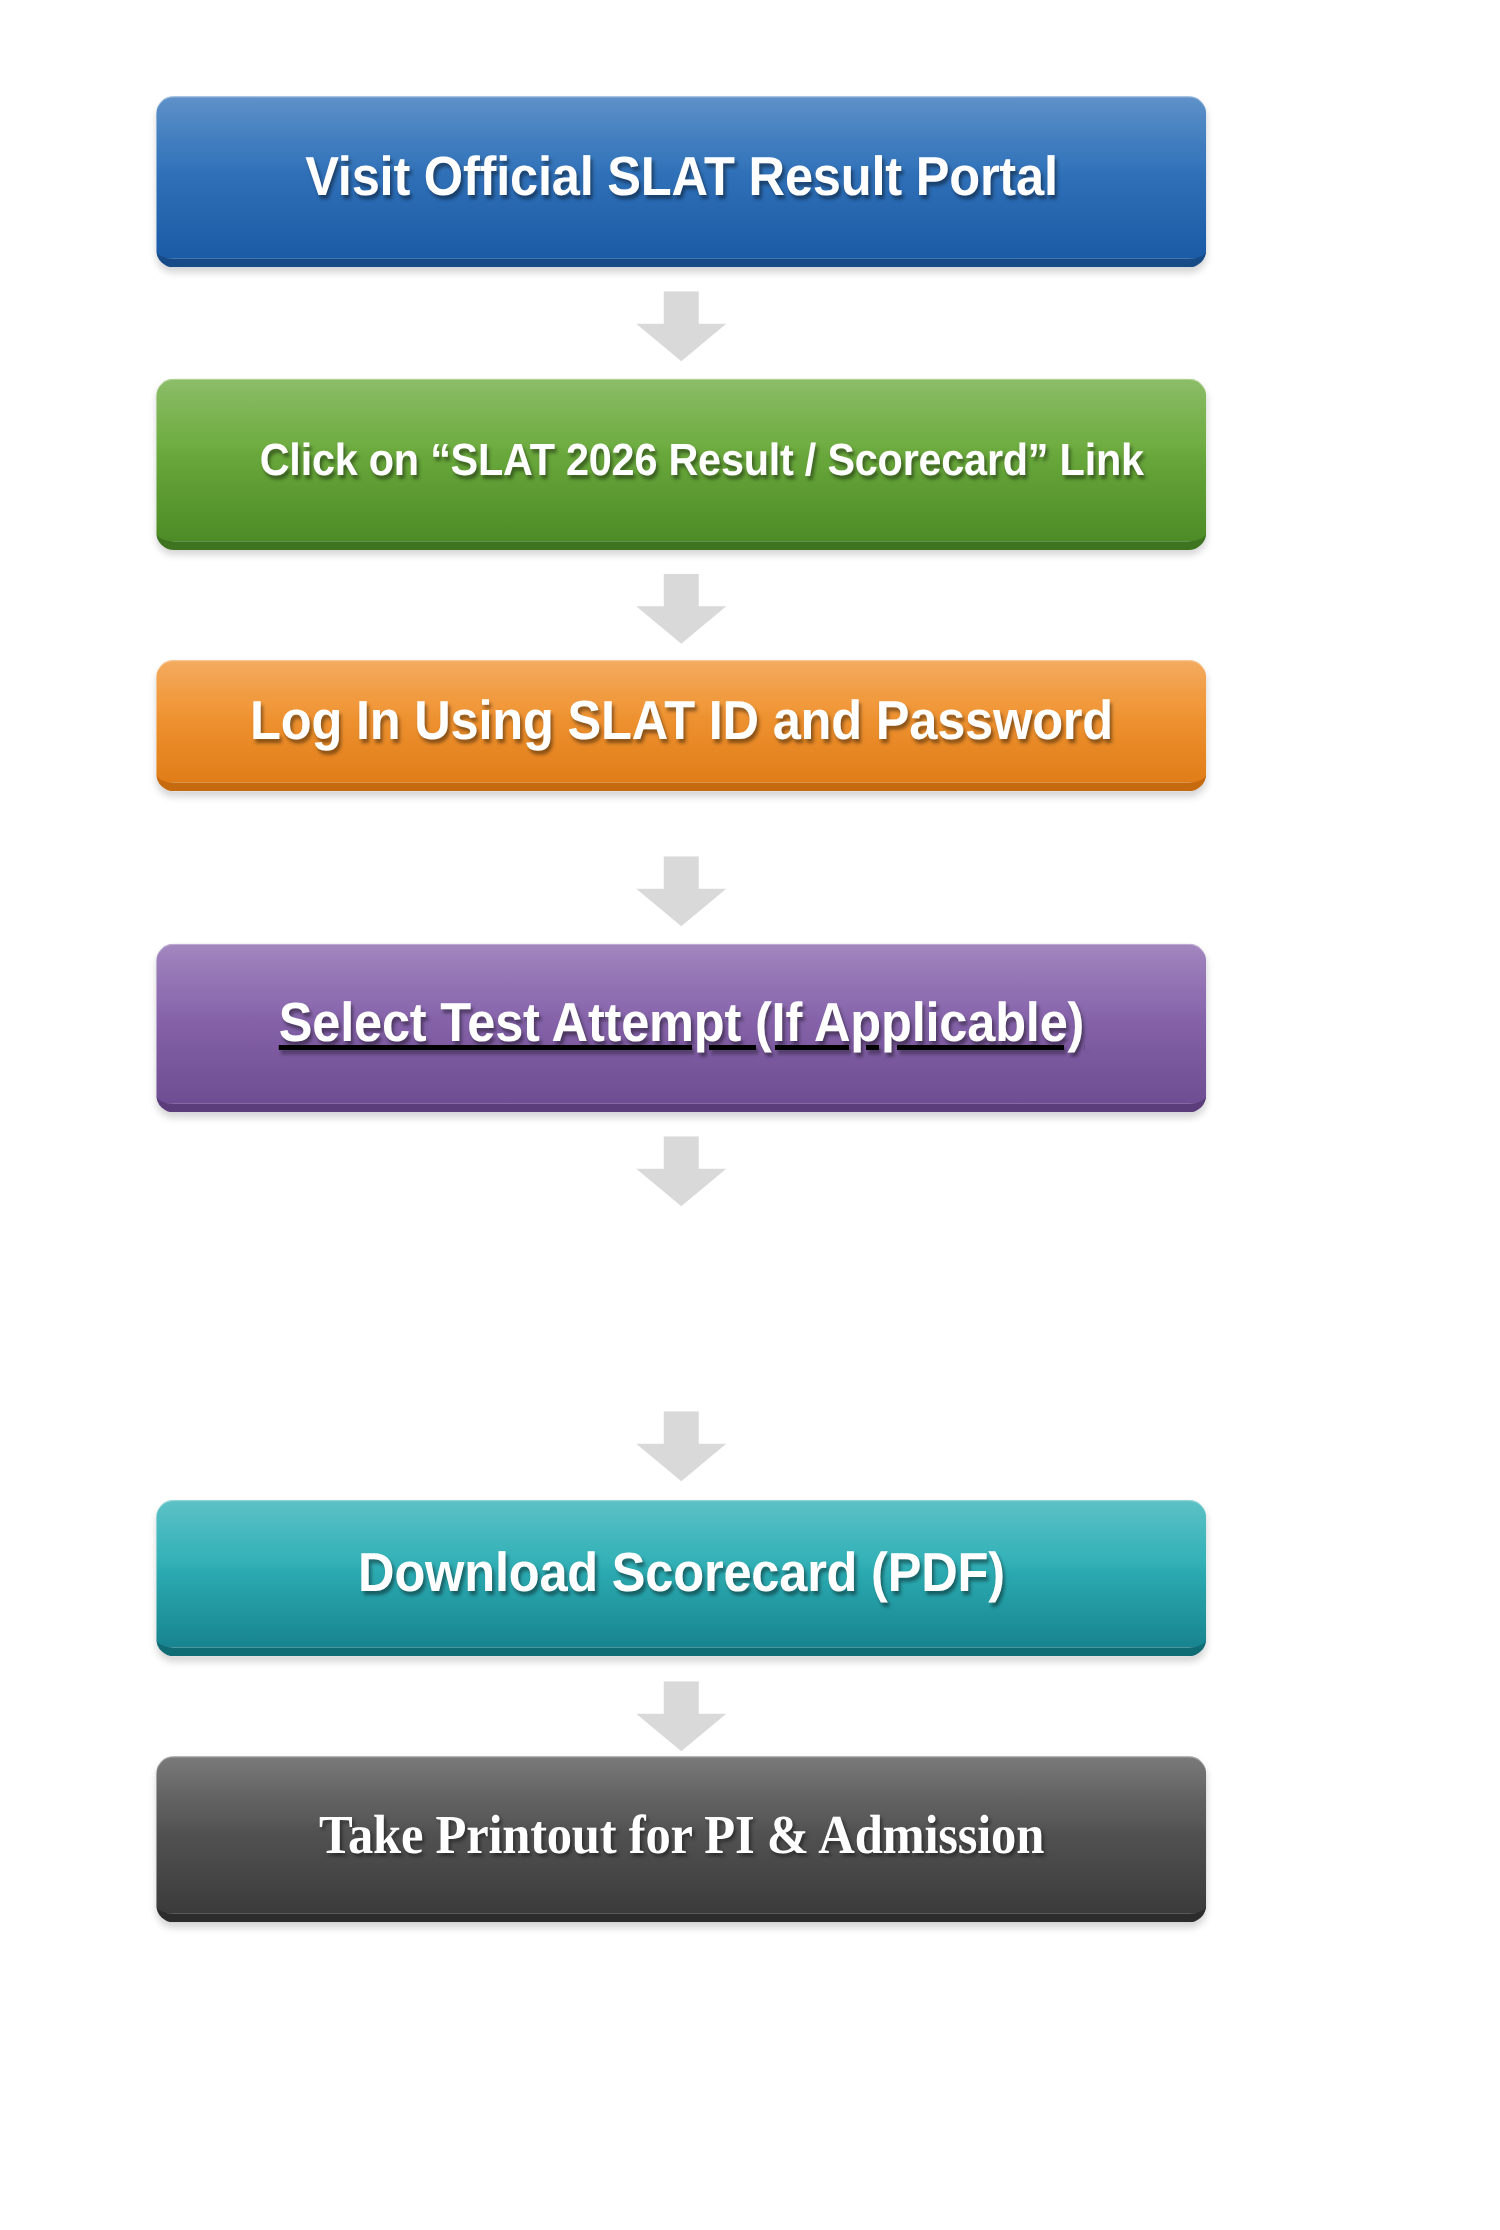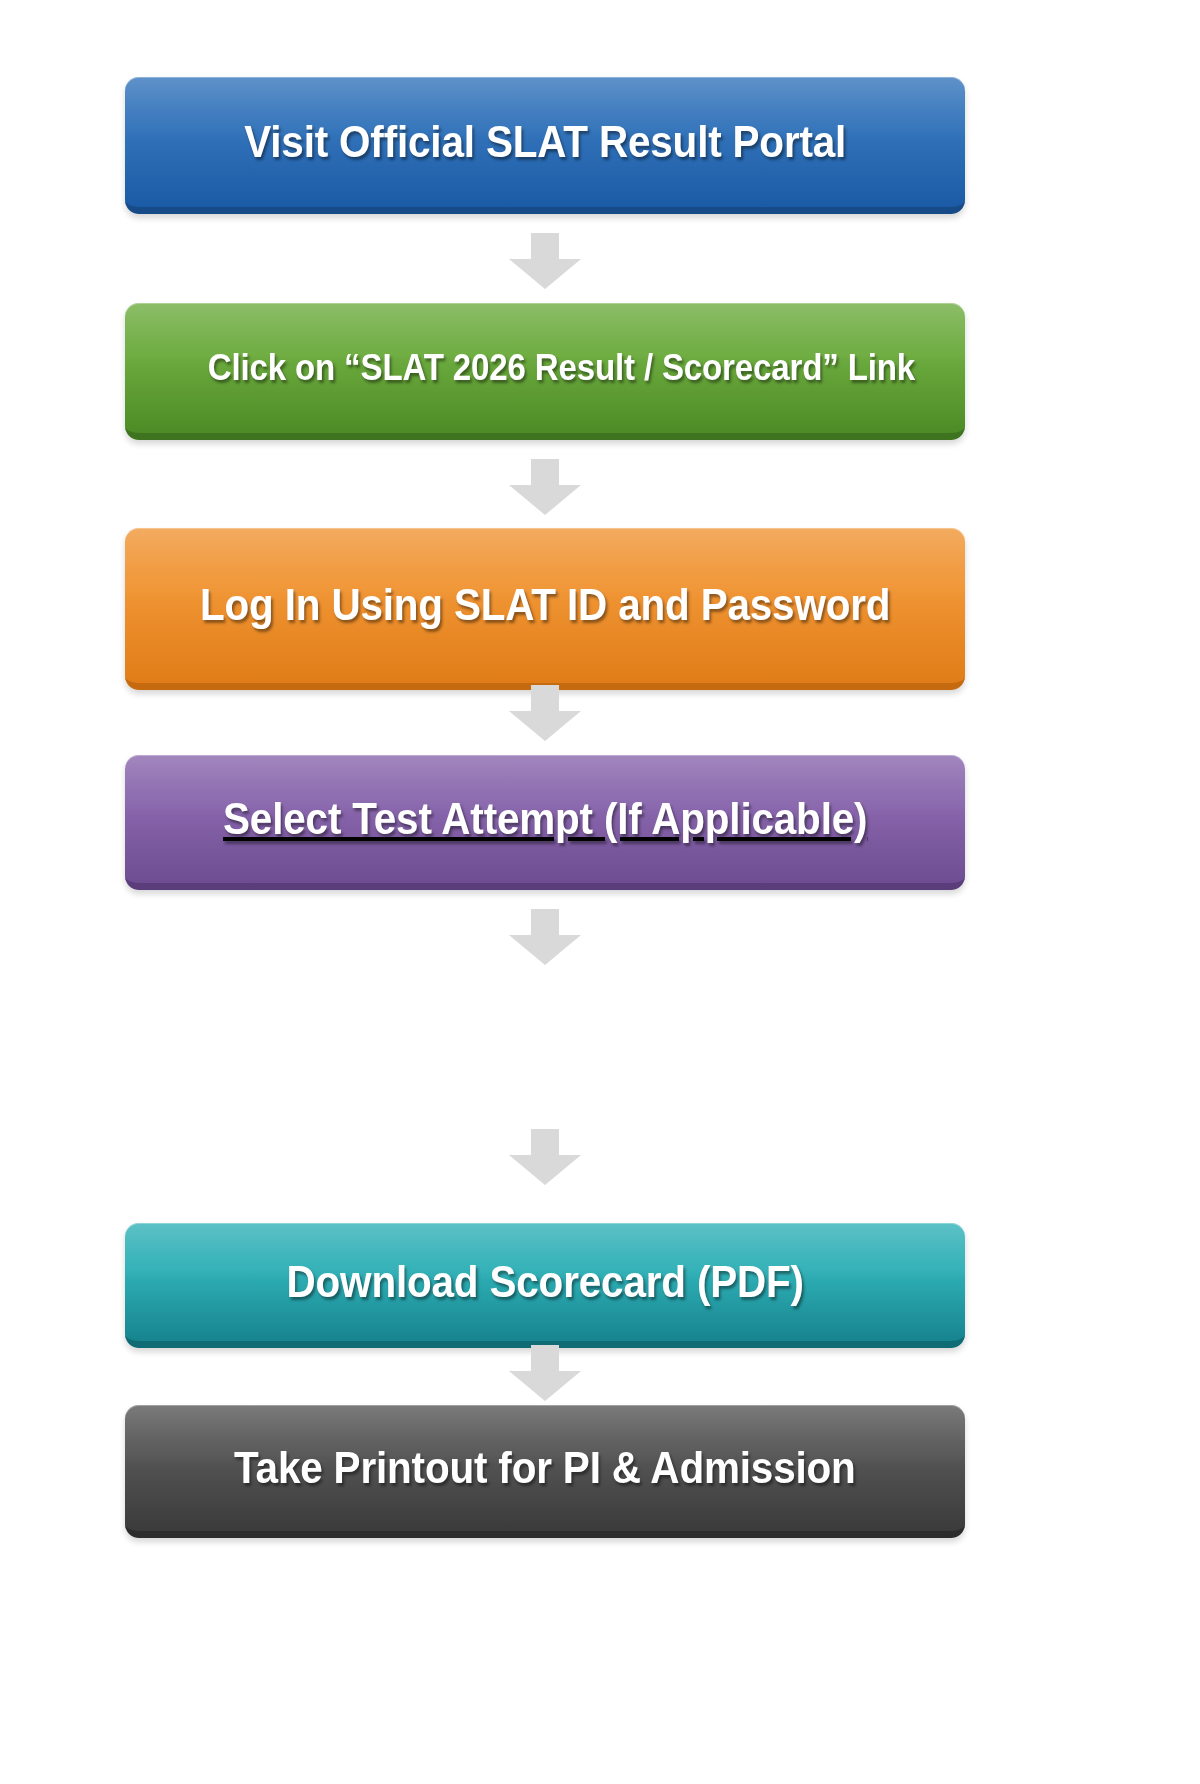--- a/index.html
+++ b/index.html
@@ -59,21 +59,21 @@
     letter-spacing: -0.2px;
     transform: scaleX(0.92);
     white-space: nowrap;
     text-shadow: 2px 3px 3px rgba(0,0,0,0.42);
     padding: 0 18px;
   }
 
   
   .box-0 { top: 77px;   height: 137px; }
   .box-1 { top: 303px;  height: 137px; padding-left: 32px; }
-  .box-2 { top: 528px;  height: 162px; }
+  .box-2 { top: 528px;  height: 105px; }
   .box-3 { top: 755px;  height: 135px; text-decoration: underline; }
   .box-4 { top: 980px;  height: 130px; }
   .box-5 { top: 1200px; height: 125px; }
   .box-6 { top: 1405px; height: 133px; }
 
   
   .arrow {
     position: absolute;
     left: 501px;
     width: 88px;
@@ -122,25 +122,25 @@
 
   <svg class="arrow arrow-3" viewBox="0 0 88 56" aria-hidden="true">
     <polygon points="30,0 58,0 58,26 80,26 44,56 8,26 30,26" fill="#d9d9d9"></polygon>
   </svg>
 
 
   <svg class="arrow arrow-4" viewBox="0 0 88 56" aria-hidden="true">
     <polygon points="30,0 58,0 58,26 80,26 44,56 8,26 30,26" fill="#d9d9d9"></polygon>
   </svg>
 
-  <div class="step-box box-5" style="background: linear-gradient(rgb(47, 176, 182) 0%, rgb(47, 176, 182) 40%, rgb(23, 132, 143) 100%); border-bottom: 7px solid rgb(15, 107, 116); box-shadow: rgba(255, 255, 255, 0.3) 0px 1px 0px inset, rgba(0, 0, 0, 0.16) 0px 4px 6px; margin-top: 23px;">
+  <div class="step-box box-5" style="background: linear-gradient(rgb(47, 176, 182) 0%, rgb(47, 176, 182) 40%, rgb(23, 132, 143) 100%); border-bottom: 7px solid rgb(15, 107, 116); box-shadow: rgba(255, 255, 255, 0.3) 0px 1px 0px inset, rgba(0, 0, 0, 0.16) 0px 4px 6px;">
     <span class="step-label">Download Scorecard (PDF)</span>
   </div>
 
   <svg class="arrow arrow-5" viewBox="0 0 88 56" aria-hidden="true">
     <polygon points="30,0 58,0 58,26 80,26 44,56 8,26 30,26" fill="#d9d9d9"></polygon>
   </svg>
 
-  <div class="step-box box-6" style="background: linear-gradient(rgb(85, 85, 85) 0%, rgb(85, 85, 85) 40%, rgb(59, 59, 59) 100%); border-bottom: 7px solid rgb(44, 44, 44); box-shadow: rgba(255, 255, 255, 0.3) 0px 1px 0px inset, rgba(0, 0, 0, 0.16) 0px 4px 6px;">
+  <div class="step-box box-6" style="background: linear-gradient(rgb(85, 85, 85) 0%, rgb(85, 85, 85) 40%, rgb(59, 59, 59) 100%); border-bottom: 7px solid rgb(44, 44, 44); box-shadow: rgba(255, 255, 255, 0.3) 0px 1px 0px inset, rgba(0, 0, 0, 0.16) 0px 4px 6px; font-family: Liberation Serif, serif;">
     <span class="step-label">Take Printout for PI &amp; Admission</span>
   </div>
 
 </div>
 
 </body></html>

